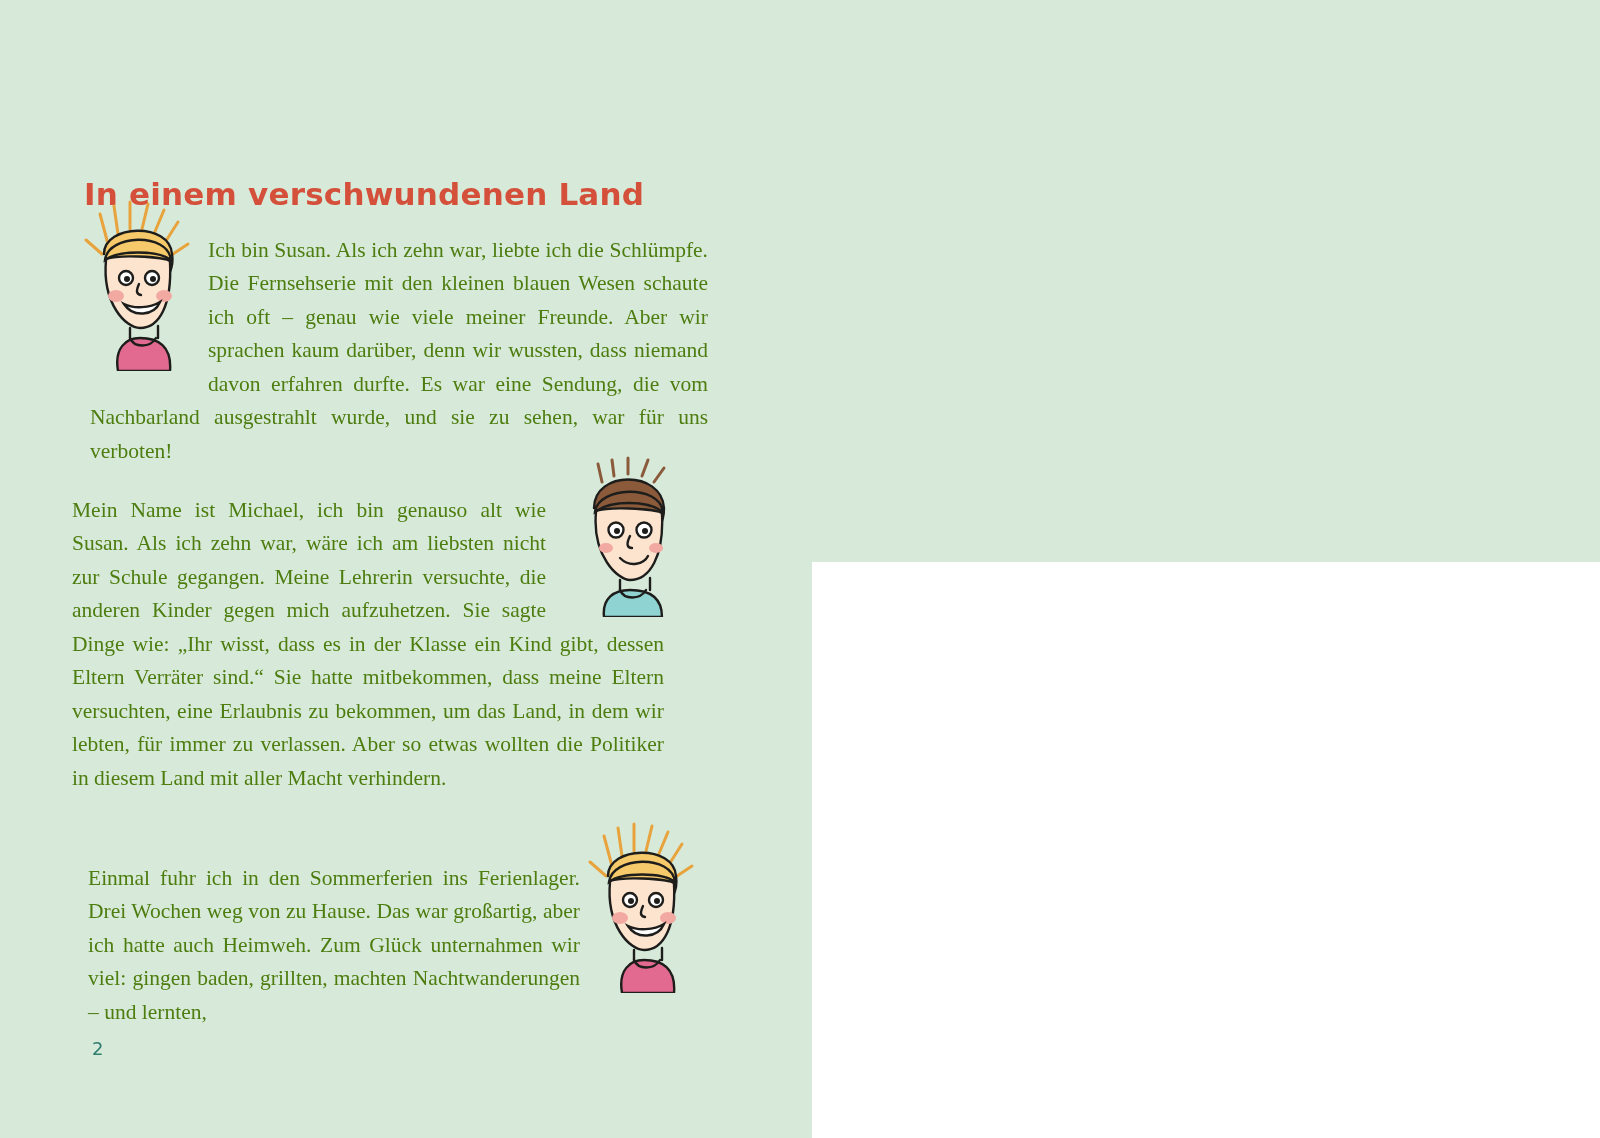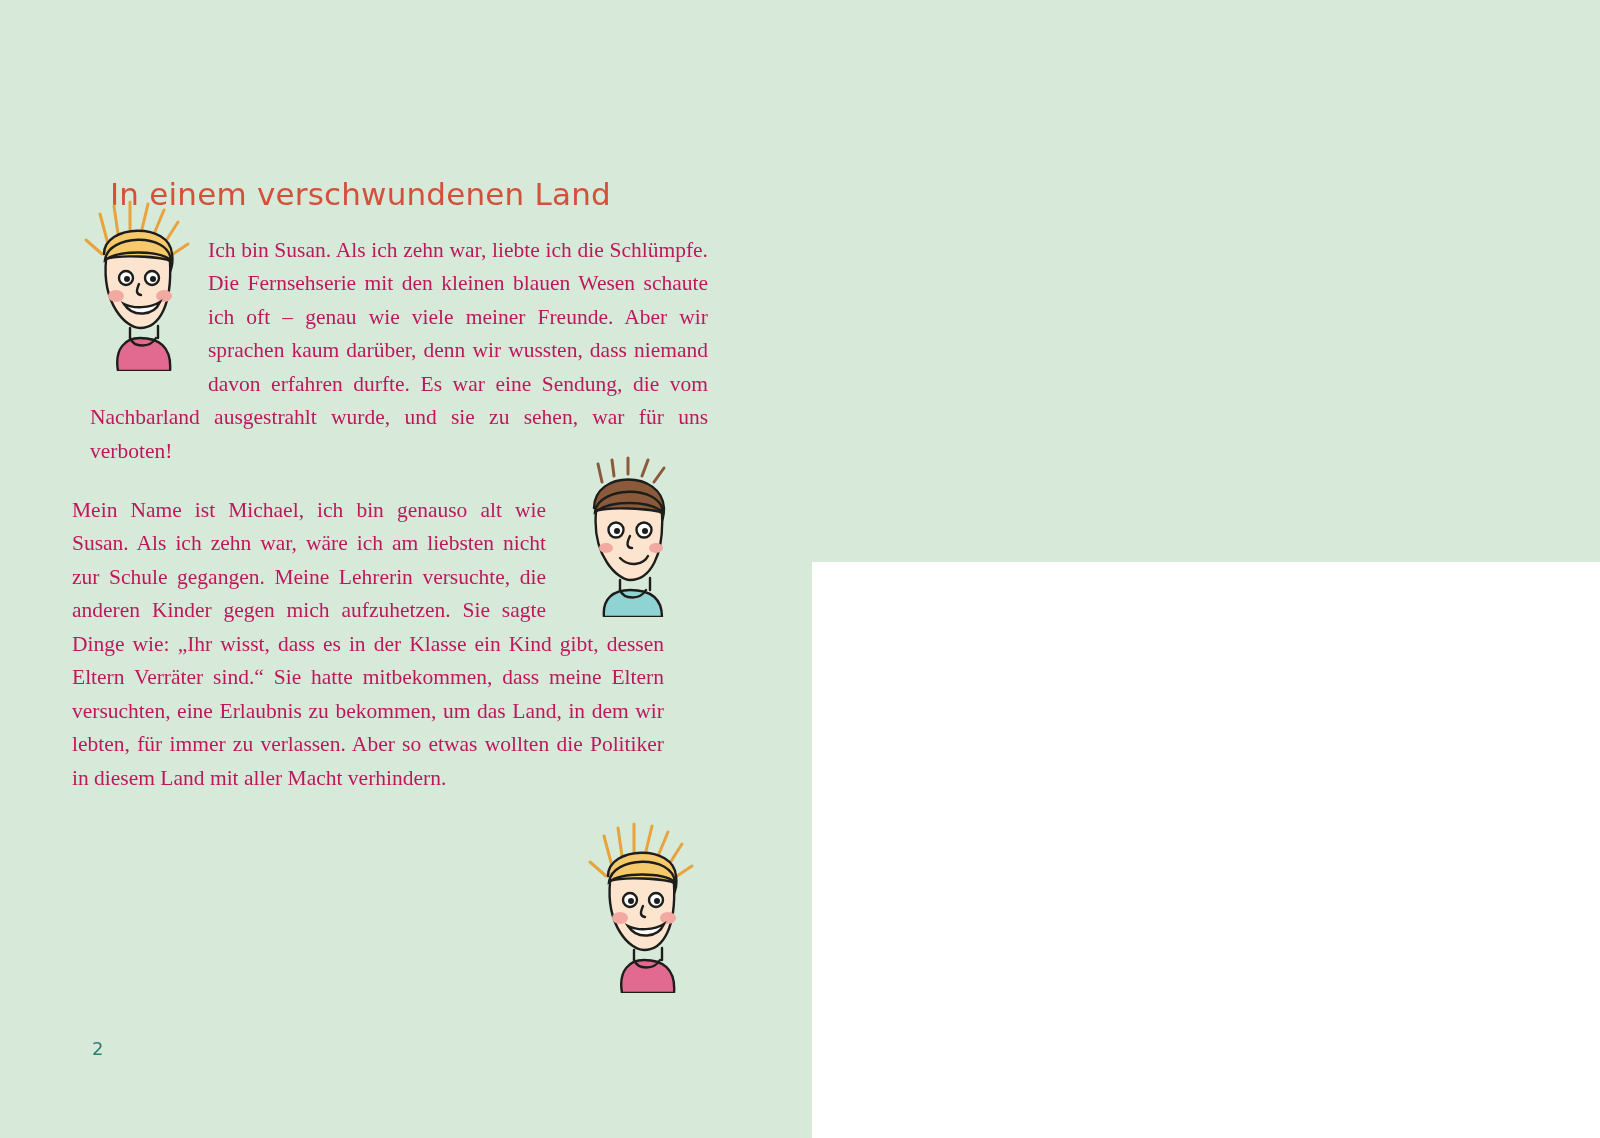--- a/index.html
+++ b/index.html
@@ -37,37 +37,37 @@
     left: 0;
     top: 562px;
     width: 788px;
     height: 576px;
     background: #ffffff;
   }
 
   
   .headline {
     position: absolute;
-    left: 110px;
+    left: 84px;
     top: 128px;
     width: 620px;
     font-family: "DejaVu Sans", sans-serif;
-    font-weight: normal;
+    font-weight: bold;
     font-size: 31px;
     letter-spacing: 0.2px;
     color: #d4503a;
     margin-top: 48px;
   }
 
   
   .para {
     position: absolute;
     font-size: 21.5px;
     line-height: 33.5px;
-    color: #be185d;
+    color: #4d7c0f;
     text-align: justify;
     text-justify: inter-word;
   }
 
   
   #p1 { left: 90px; top: 212px; width: 618px; }
   #p1 .indent-shape {
     float: left;
     width: 118px;
     height: 160px;
@@ -208,20 +208,23 @@
     <p class="para" id="p1">
       <span class="indent-shape"></span>
       <span>Ich bin Susan. Als ich zehn war, liebte ich die Schlümpfe. Die Fernsehserie mit den kleinen blauen Wesen schaute ich oft – genau wie viele meiner Freunde. Aber wir sprachen kaum darüber, denn wir wussten, dass niemand davon erfahren durfte. Es war eine Sendung, die vom Nachbarland ausgestrahlt wurde, und sie zu sehen, war für uns verboten!</span>
     </p>
 
     <p class="para" id="p2">
       <span class="indent-right"></span>
       <span>Mein Name ist Michael, ich bin genauso alt wie Susan. Als ich zehn war, wäre ich am liebsten nicht zur Schule gegangen. Meine Lehrerin versuchte, die anderen Kinder gegen mich aufzuhetzen. Sie sagte Dinge wie: „Ihr wisst, dass es in der Klasse ein Kind gibt, dessen Eltern Verräter sind.“ Sie hatte mitbekommen, dass meine Eltern versuchten, eine Erlaubnis zu bekommen, um das Land, in dem wir lebten, für immer zu verlassen. Aber so etwas wollten die Politiker in diesem Land mit aller Macht verhindern.</span>
     </p>
 
+    <p class="para" id="p3">
+      <span>Einmal fuhr ich in den Sommerferien ins Ferienlager. Drei Wochen weg von zu Hause. Das war großartig, aber ich hatte auch Heimweh. Zum Glück unternahmen wir viel: gingen baden, grillten, machten Nachtwanderungen – und lernten,</span>
+    </p>
 
     <div class="page-number" id="pn-left">2</div>
   </div>
 
   <div class="page page-right">
     <div class="white-block"></div>
 
   </div>
 
 </div>

